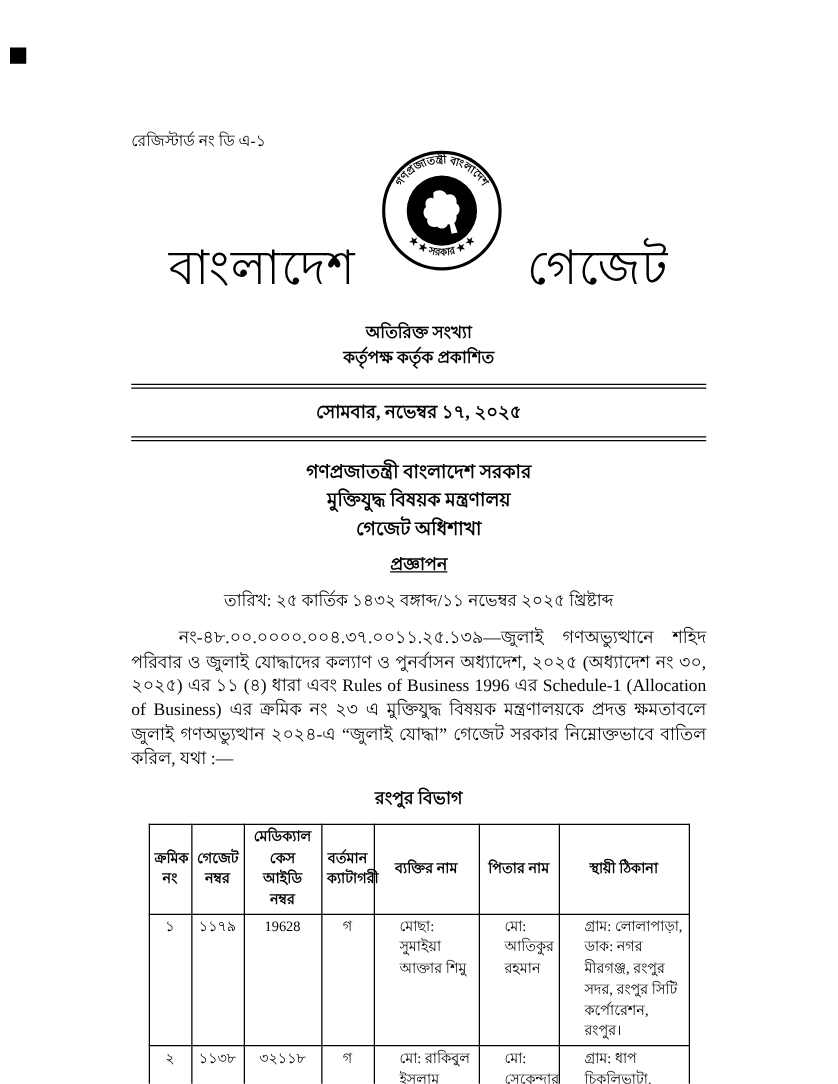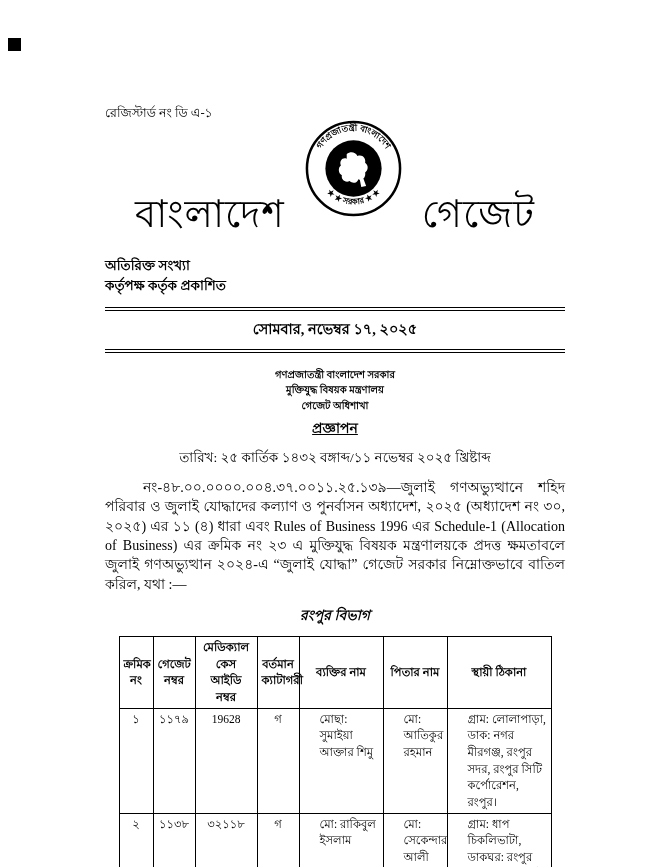--- a/index.html
+++ b/index.html
@@ -7,32 +7,32 @@
     width:670px;height:867px;position:relative;overflow:hidden;
     font-family:"Liberation Serif","DejaVu Serif",serif;
     color:#000;
   }
   .corner-mark{position:absolute;left:8px;top:38px;width:13px;height:13px;background:#000;}
   .sheet{width:460px;margin:0 auto;padding-top:104px;}
   .reg-no{font-size:12.5px;margin-bottom:-4px;}
   .masthead{display:flex;justify-content:center;align-items:flex-start;gap:20px;height:128px;}
   .masthead .word{font-size:38px;font-weight:normal;margin-top:64px;letter-spacing:1px;}
   .seal{flex:0 0 auto;}
-  .subtitle{ font-weight:bold;font-size:13.5px;line-height:1.5;margin-top:8px;}
+  .subtitle{ text-align:center;font-weight:bold;font-size:13.5px;line-height:1.5;margin-top:8px;}
   .datebar{
     margin-top:10px;border-top:4px double #000;border-bottom:4px double #000;
     text-align:center;font-weight:bold;font-size:14.5px;padding:7px 0;
   }
-  .org{ text-align:center;font-weight:bold;font-size:10px;line-height:1.55;margin-top:14px;}
+  .org{ text-align:center;font-weight:bold;font-size:15px;line-height:1.55;margin-top:14px;}
   .notif-heading{text-align:center;font-weight:bold;font-size:14px;text-decoration:underline;margin-top:4px;}
   .notif-date{text-align:center;font-size:13.5px;margin-top:6px;}
   .body-par{
     font-size:14px;line-height:1.38;text-align:justify;text-indent:38px;margin-top:8px;
   }
-  .division{ text-align:center;font-weight:bold;font-size:14px;margin-top:10px;margin-bottom:8px;font-style:italic;}
+  .division{ text-align:center;font-weight:bold;font-size:14px;margin-top:10px;margin-bottom:8px;}
   table.gz{
     border-collapse:collapse;margin:0 auto;width:432px;table-layout:fixed;
     font-size:11.5px;line-height:1.45;
   }
   table.gz th, table.gz td{border:1px solid #000;padding:2px 4px;vertical-align:top;}
   table.gz th{font-weight:bold;text-align:center;vertical-align:middle;}
   table.gz td.center{text-align:center;}
   table.gz td.left{text-align:left;padding-left:20px;}
 </style>
 </head>

